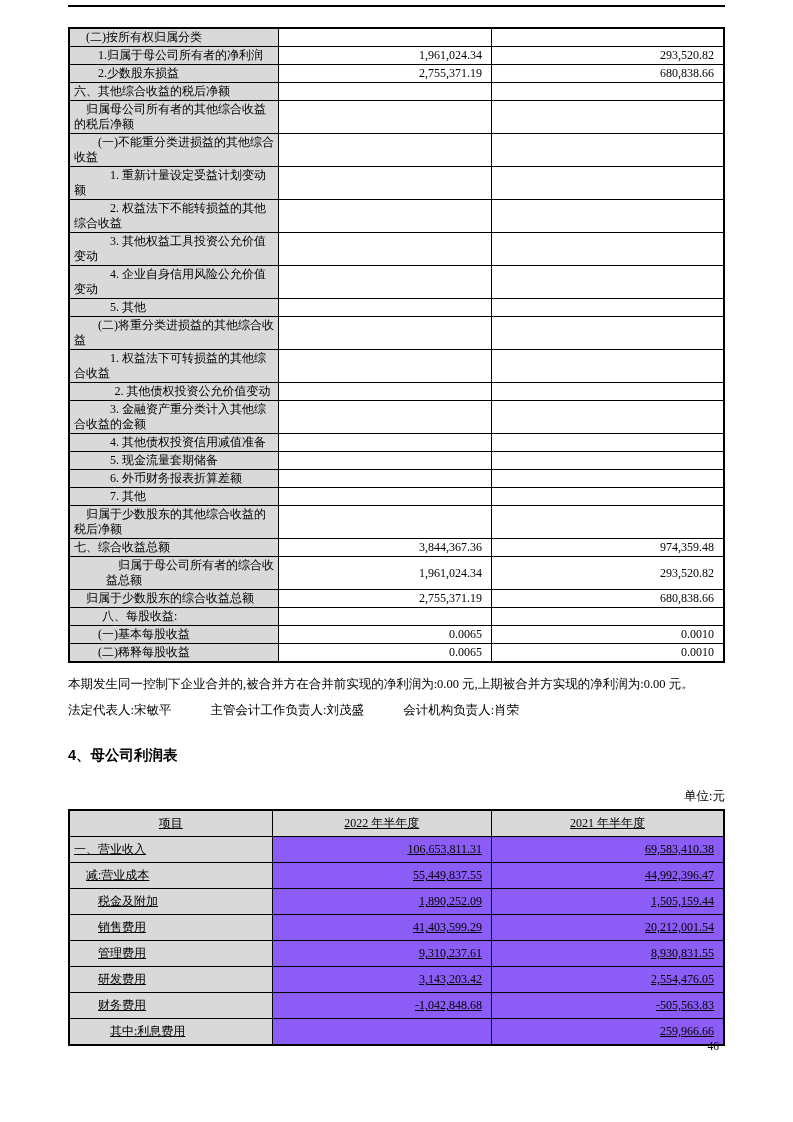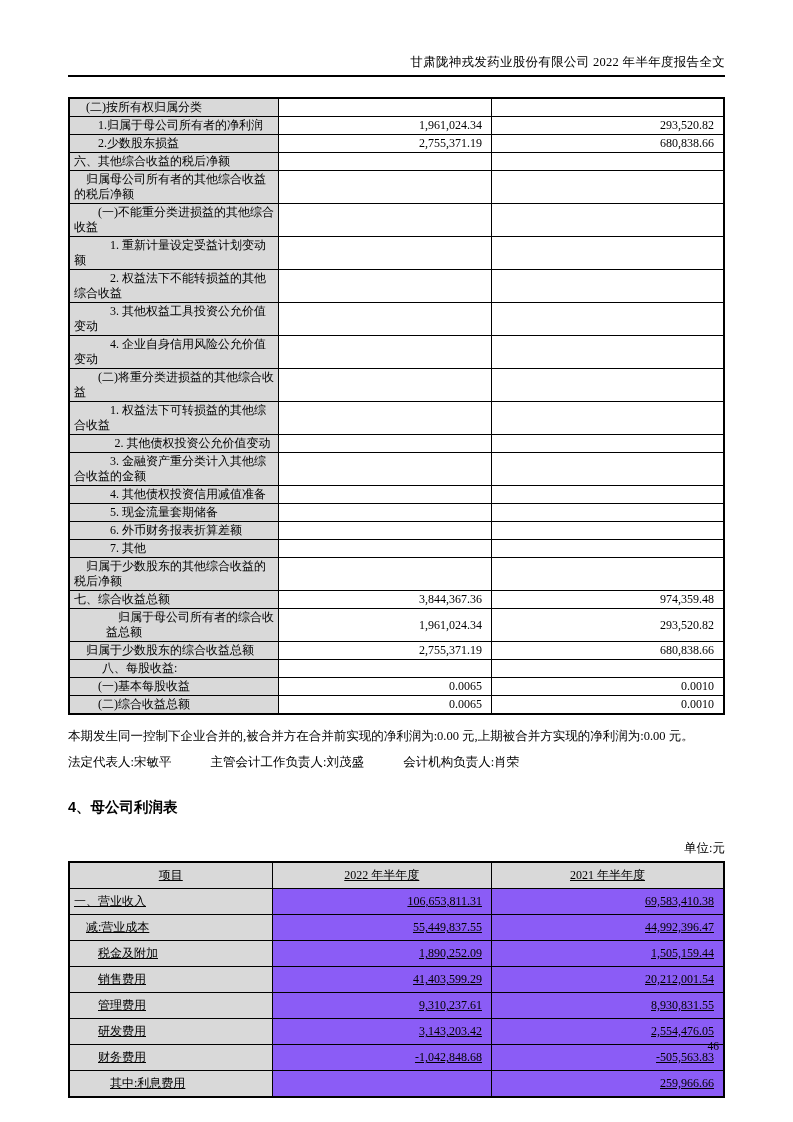--- a/index.html
+++ b/index.html
@@ -47,21 +47,20 @@
   .page-number {
     position: absolute; top: 1040px; right: 74px;
     font-size: 11.5px;
   }
 </style>
 </head>
 <body>
 
 <div class="content">
 
-  <div class="doc-header">甘肃陇神戎发药业股份有限公司 2022 年半年度报告全文</div>
   <div class="header-rule"></div>
 
   <table class="fin t1">
     <colgroup>
       <col style="width:32%">
         <col style="width:32.5%">
         <col style="width:35.5%">
     </colgroup>
     <tbody id="t1-body">
         <tr>
@@ -108,20 +107,25 @@
           <td class="label-cell" style="text-indent: 3em;">3. 其他权益工具投资公允价值变动</td>
           <td class="num-cell"></td>
           <td class="num-cell"></td>
         </tr>
         <tr>
           <td class="label-cell" style="text-indent: 3em;">4. 企业自身信用风险公允价值变动</td>
           <td class="num-cell"></td>
           <td class="num-cell"></td>
         </tr>
         <tr>
+          <td class="label-cell" style="text-indent: 3em;">5. 其他</td>
+          <td class="num-cell"></td>
+          <td class="num-cell"></td>
+        </tr>
+        <tr>
           <td class="label-cell" style="text-indent: 2em;">(二)将重分类进损益的其他综合收益</td>
           <td class="num-cell"></td>
           <td class="num-cell"></td>
         </tr>
         <tr>
           <td class="label-cell" style="text-indent: 3em;">1. 权益法下可转损益的其他综合收益</td>
           <td class="num-cell"></td>
           <td class="num-cell"></td>
         </tr>
         <tr>
@@ -178,21 +182,21 @@
           <td class="label-cell" style="text-indent: 0em; padding-left: 32px;">八、每股收益:</td>
           <td class="num-cell"></td>
           <td class="num-cell"></td>
         </tr>
         <tr>
           <td class="label-cell" style="text-indent: 2em;">(一)基本每股收益</td>
           <td class="num-cell">0.0065</td>
           <td class="num-cell">0.0010</td>
         </tr>
         <tr>
-          <td class="label-cell" style="text-indent: 2em;">(二)综合收益总额</td>
+          <td class="label-cell" style="text-indent: 2em;">(二)稀释每股收益</td>
           <td class="num-cell">0.0065</td>
           <td class="num-cell">0.0010</td>
         </tr>
       </tbody>
   </table>
 
   <div class="note">本期发生同一控制下企业合并的,被合并方在合并前实现的净利润为:0.00 元,上期被合并方实现的净利润为:0.00 元。</div>
 
   <div class="signatories">
     <span>法定代表人:宋敏平</span>

